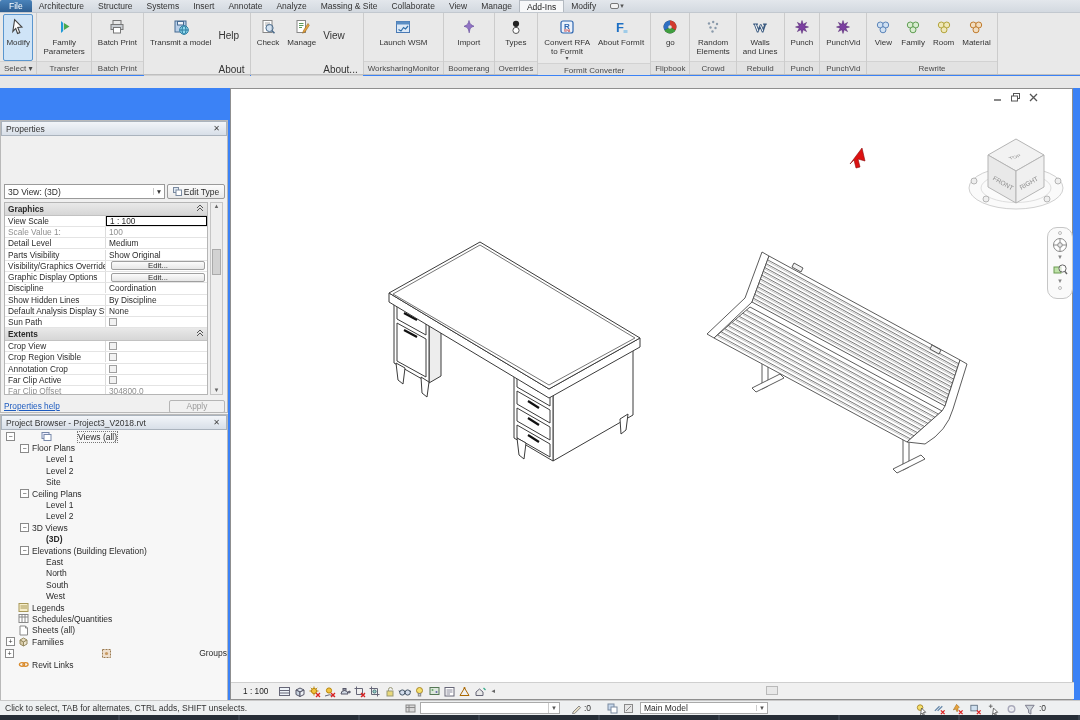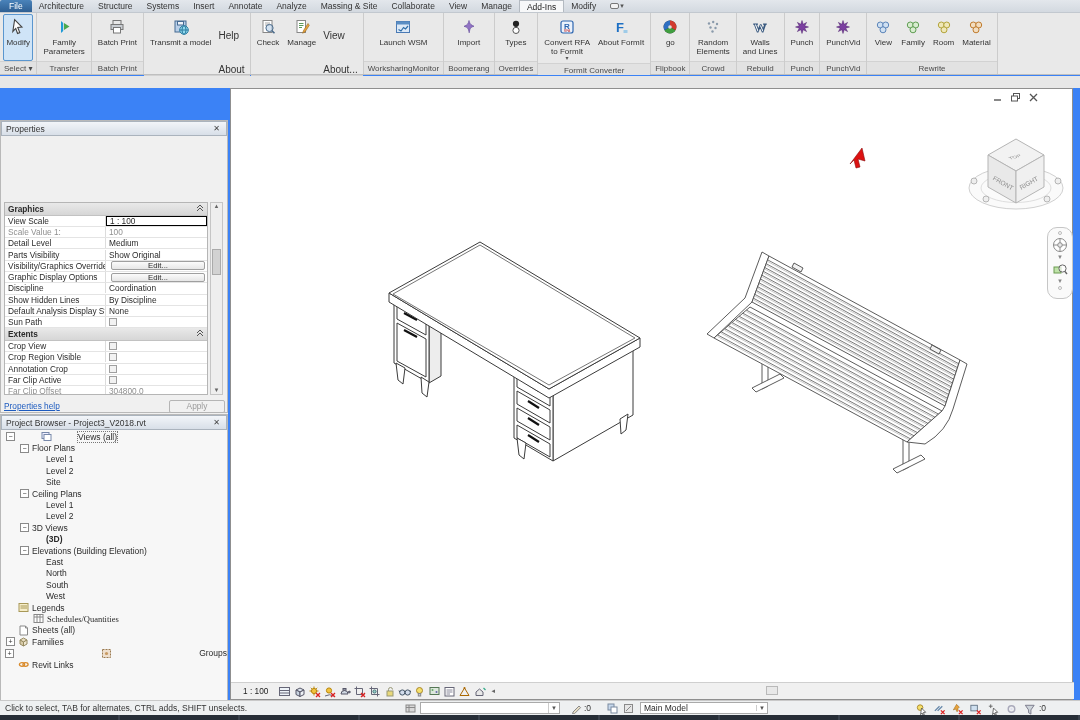--- a/index.html
+++ b/index.html
@@ -436,20 +436,33 @@
 
   <div id="gapstrip"></div>
 
   <aside id="leftcol">
 
     <section id="properties">
       <div class="palette-header">
         <span class="htitle">Properties</span>
         <span class="xbtn">✕</span>
       </div>
+      <div id="selector-row">
+        <div id="view-combo">
+          <span>3D View: (3D)</span>
+          <span class="vccaret">▼</span>
+        </div>
+        <div id="edit-type-btn">
+          <svg width="9" height="9" viewBox="0 0 9 9">
+              <rect x="0.5" y="0.5" width="5" height="5" fill="#dfe8f2" stroke="#7a8aa0"></rect>
+              <rect x="3" y="3" width="5.5" height="5.5" fill="#fff" stroke="#7a8aa0"></rect>
+            </svg>
+          <span>Edit Type</span>
+        </div>
+      </div>
       <div id="prop-grid">
           <div class="prow header">
             <span class="plabel">Graphics</span>
             <span class="chev"><svg width="8" height="8" viewBox="0 0 8 8">
                 <path d="M1 4 L4 1 L7 4 M1 7 L4 4 L7 7" fill="none" stroke="#555"></path>
               </svg></span>
           </div>
           <div class="prow text selected">
             <span class="plabel">View Scale</span>
             <span class="pvalue">1 : 100</span>
@@ -617,21 +630,21 @@
           <div class="titem" style="padding-left: 5px;">
             <span style="width: 12px; flex: 0 0 auto;"></span>
             <span class="tico">
               <svg width="11" height="11" viewBox="0 0 11 11">
                 <rect x="1" y="1.5" width="9" height="8" fill="#f6edc8" stroke="#a89858"></rect>
                 <path d="M2.5 4 H9 M2.5 6 H9" stroke="#a89858"></path>
               </svg>
             </span>
             <span class="tlabel">Legends</span>
           </div>
-          <div class="titem" style="padding-left: 20px; font-family: Liberation Serif, serif;">
+          <div class="titem" style="padding-left: 5px;">
             <span style="width: 12px; flex: 0 0 auto;"></span>
             <span class="tico">
               <svg width="11" height="11" viewBox="0 0 11 11">
                 <rect x="1" y="1.5" width="9" height="8" fill="#fff" stroke="#888"></rect>
                 <path d="M1 4 H10 M4 1.5 V9.5 M7 1.5 V9.5" stroke="#888"></path>
               </svg>
             </span>
             <span class="tlabel">Schedules/Quantities</span>
           </div>
           <div class="titem" style="padding-left: 5px;">

